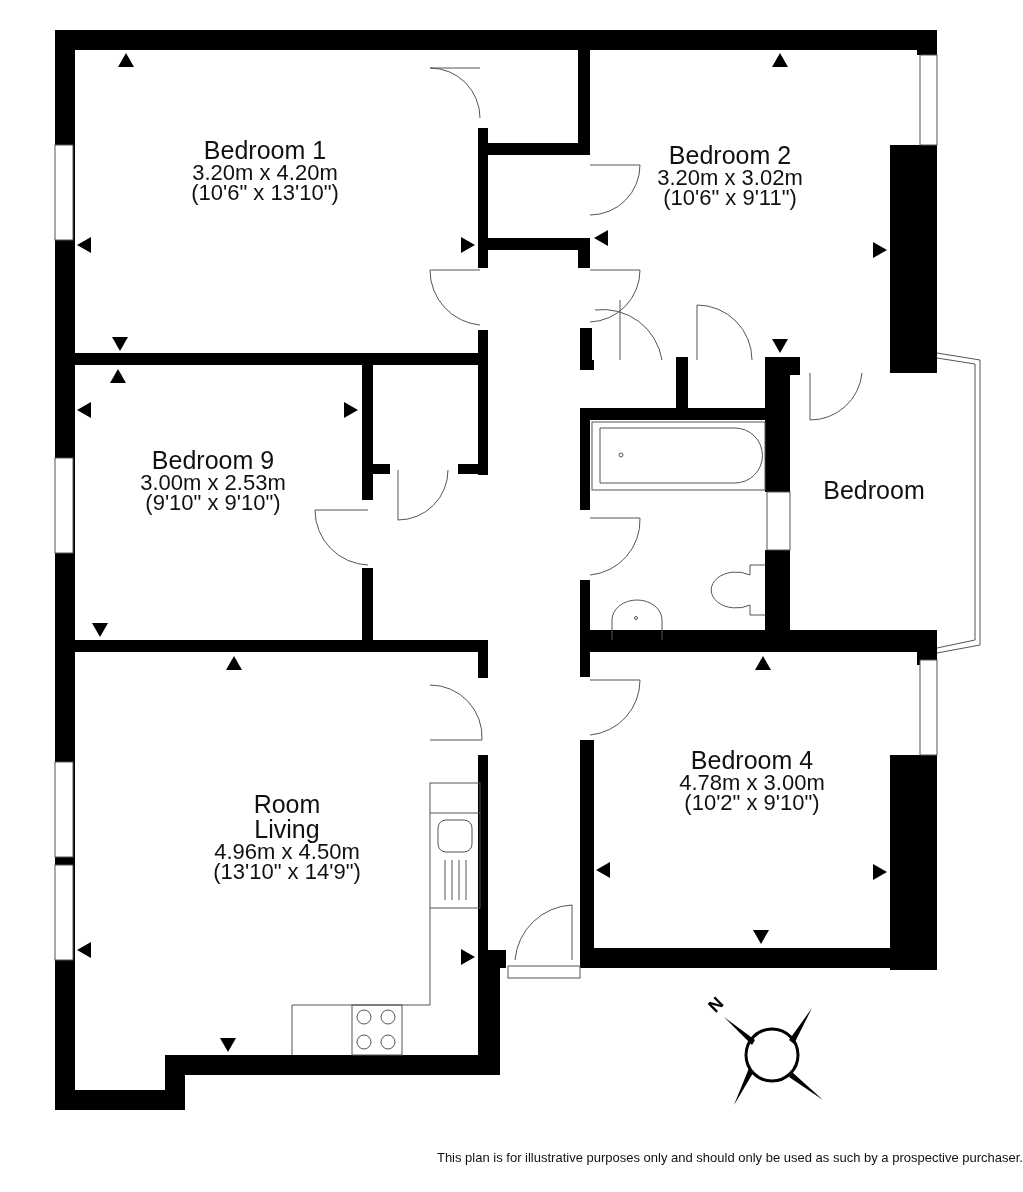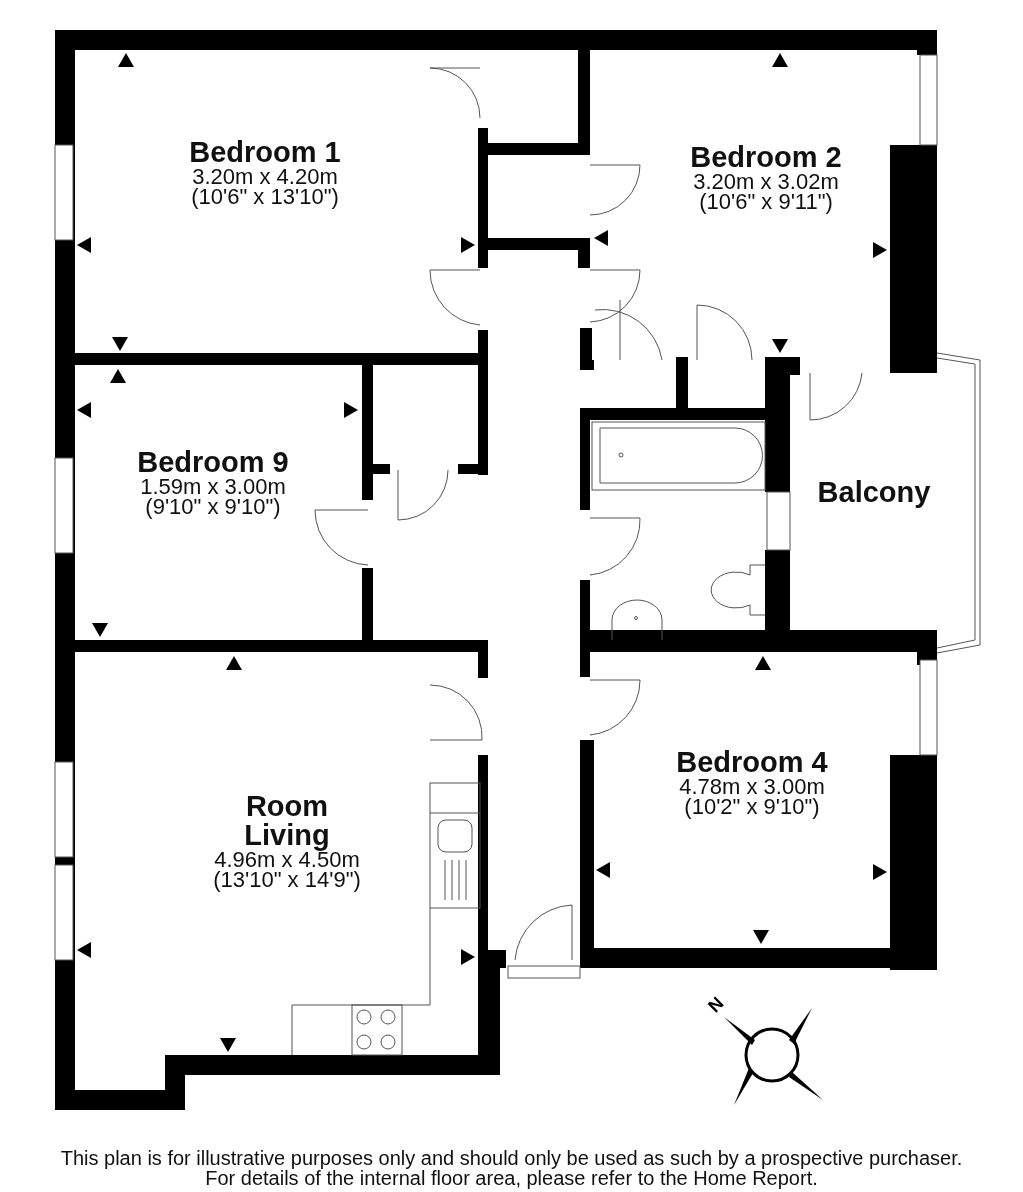--- a/index.html
+++ b/index.html
@@ -1,21 +1,21 @@
 <!DOCTYPE html>
 <html><head>
 <meta charset="utf-8">
 <style>
   html,body{margin:0;padding:0;background:#fff;}
   body{width:1023px;height:1192px;position:relative;overflow:hidden;font-family:"Liberation Sans",sans-serif;}
   svg{position:absolute;left:0;top:0;}
   .lbl{position:absolute;text-align:center;color:#111;line-height:1.0;}
-  .lbl .t{font-weight:bold;font-size:29px;display:block;}
+  .lbl .t{font-weight:normal;font-size:25px;display:block;}
   .lbl .d{font-size:22px;display:block;line-height:20px;}
-  .disc{position:absolute;left:0;width:1023px;text-align:center;font-size:20px;color:#111;line-height:20px;top:1148px;}
+  .disc{position:absolute;left:0;width:1023px;text-align:right;font-size:13px;color:#111;line-height:20px;top:1148px;}
 </style>
 </head>
 <body>
 
 <svg width="1023" height="1192" viewBox="0 0 1023 1192">
   <g fill="#000">
 
     <rect x="55" y="30" width="882" height="20"></rect>
 
     <rect x="55" y="30" width="20" height="1080"></rect>
@@ -156,41 +156,40 @@
     <polygon points="734,1105 753,1073 749,1068" fill="#000"></polygon>
     <text x="712" y="1015" font-size="18" font-weight="bold" transform="rotate(-45 712 1010)" font-family="Liberation Sans, sans-serif">N</text>
   </g>
 </svg>
 
 <div class="lbl" style="left:165px;top:138px;width:200px;">
   <span class="t">Bedroom 1</span>
   <span class="d">3.20m x 4.20m</span>
   <span class="d">(10'6" x 13'10")</span>
 </div>
-<div class="lbl" style="left:666px;top:143px;width:200px;">
+<div class="lbl" style="left:630px;top:143px;width:200px;">
   <span class="t">Bedroom 2</span>
   <span class="d">3.20m x 3.02m</span>
   <span class="d">(10'6" x 9'11")</span>
 </div>
 <div class="lbl" style="left:113px;top:448px;width:200px;">
   <span class="t">Bedroom 9</span>
-  <span class="d">1.59m x 3.00m</span>
+  <span class="d">3.00m x 2.53m</span>
   <span class="d">(9'10" x 9'10")</span>
 </div>
 <div class="lbl" style="left:652px;top:748px;width:200px;text-align:center;">
   <span class="t">Bedroom 4</span>
   <span class="d">4.78m x 3.00m</span>
   <span class="d">(10'2" x 9'10")</span>
 </div>
 <div class="lbl" style="left:187px;top:792px;width:200px;">
   <span class="t">Room</span>
   <span class="t">Living</span>
   <span class="d">4.96m x 4.50m</span>
   <span class="d">(13'10" x 14'9")</span>
 </div>
 <div class="lbl" style="left:800px;top:478px;width:148px;">
-  <span class="t">Balcony</span>
+  <span class="t">Bedroom</span>
 </div>
 
 <div class="disc">
   <div>This plan is for illustrative purposes only and should only be used as such by a prospective purchaser.</div>
-  <div>For details of the internal floor area, please refer to the Home Report.</div>
 </div>
 
 </body></html>

